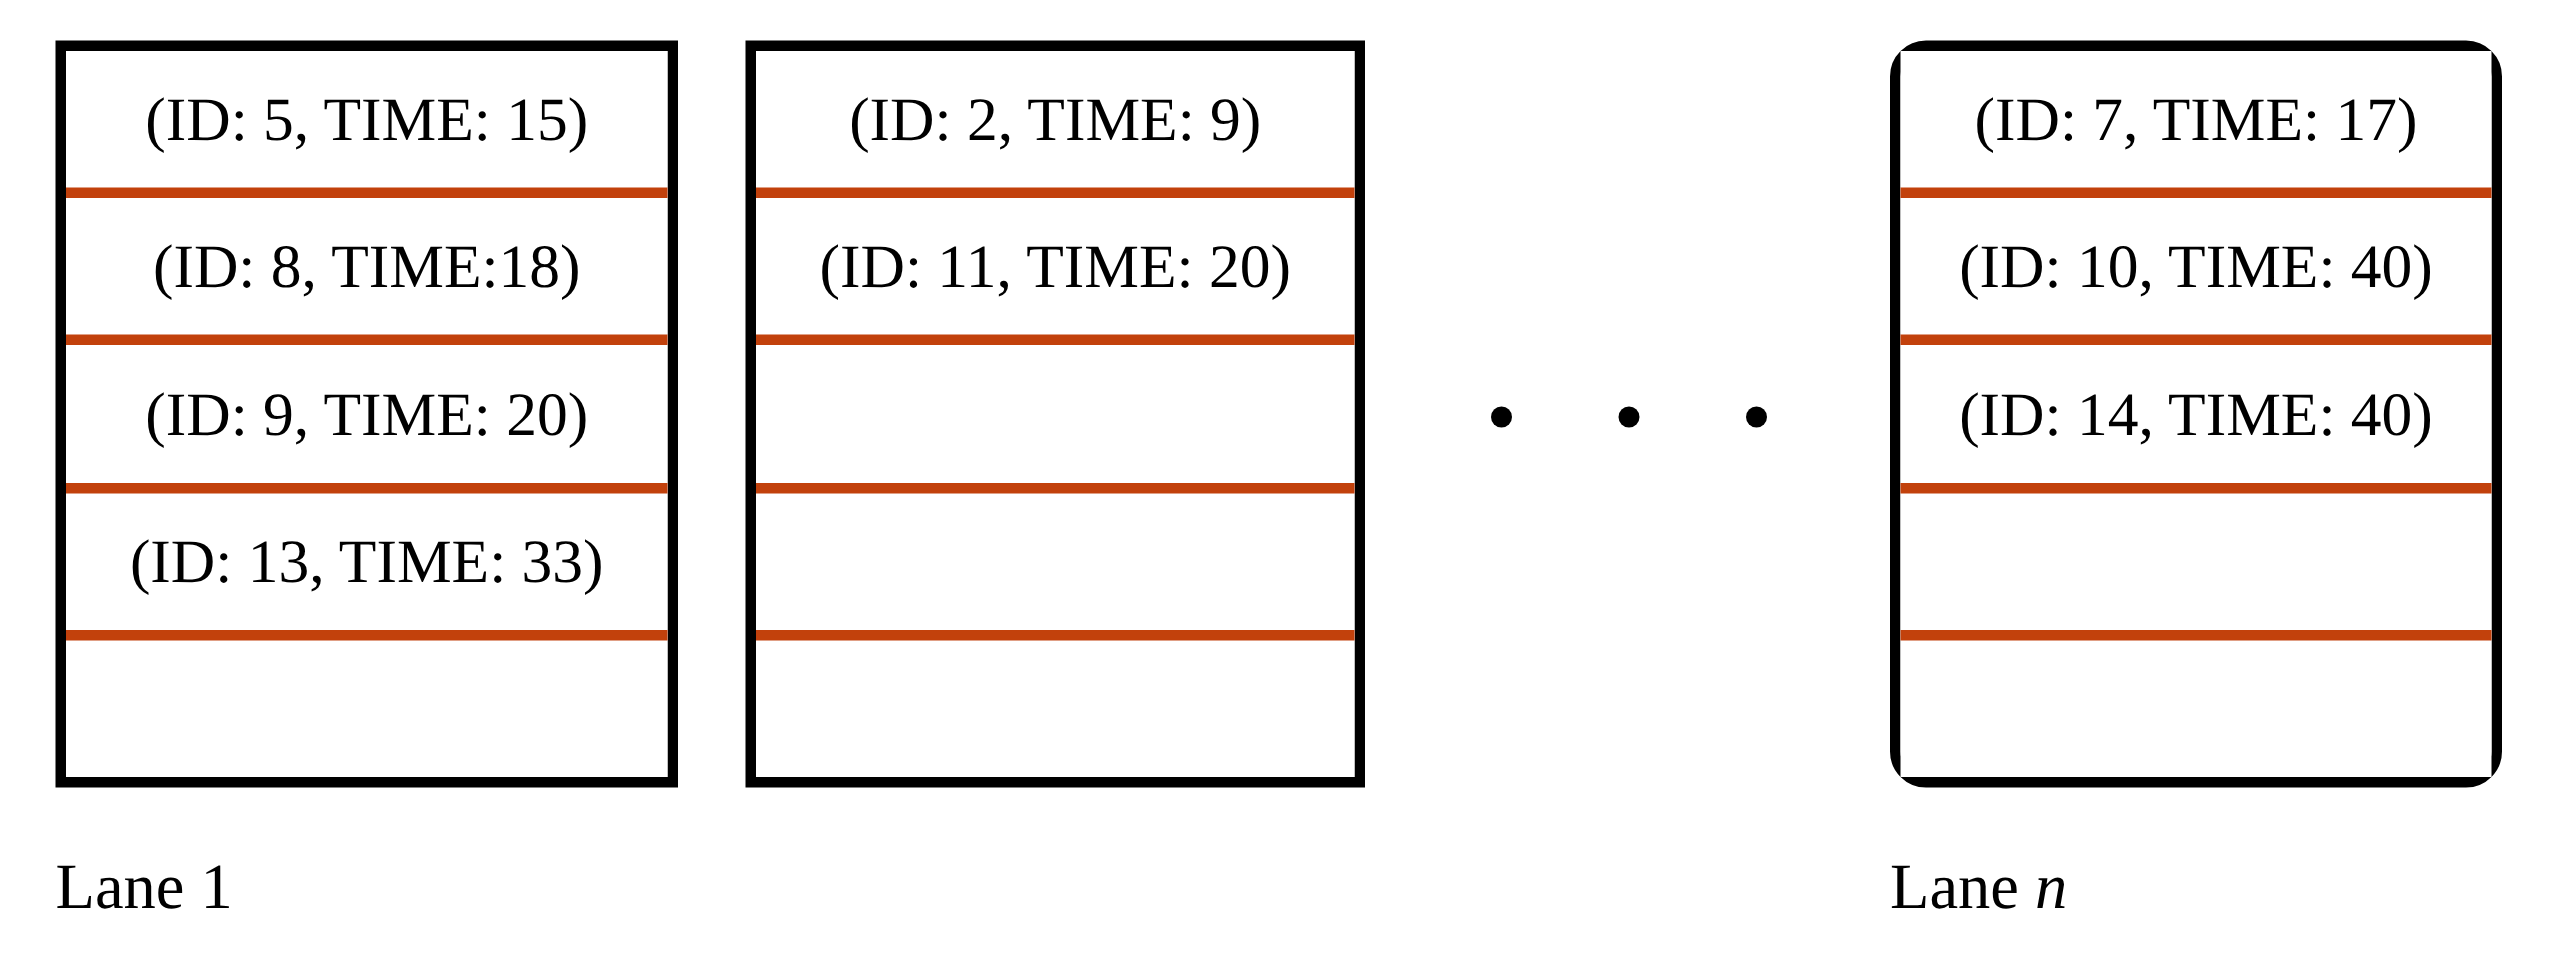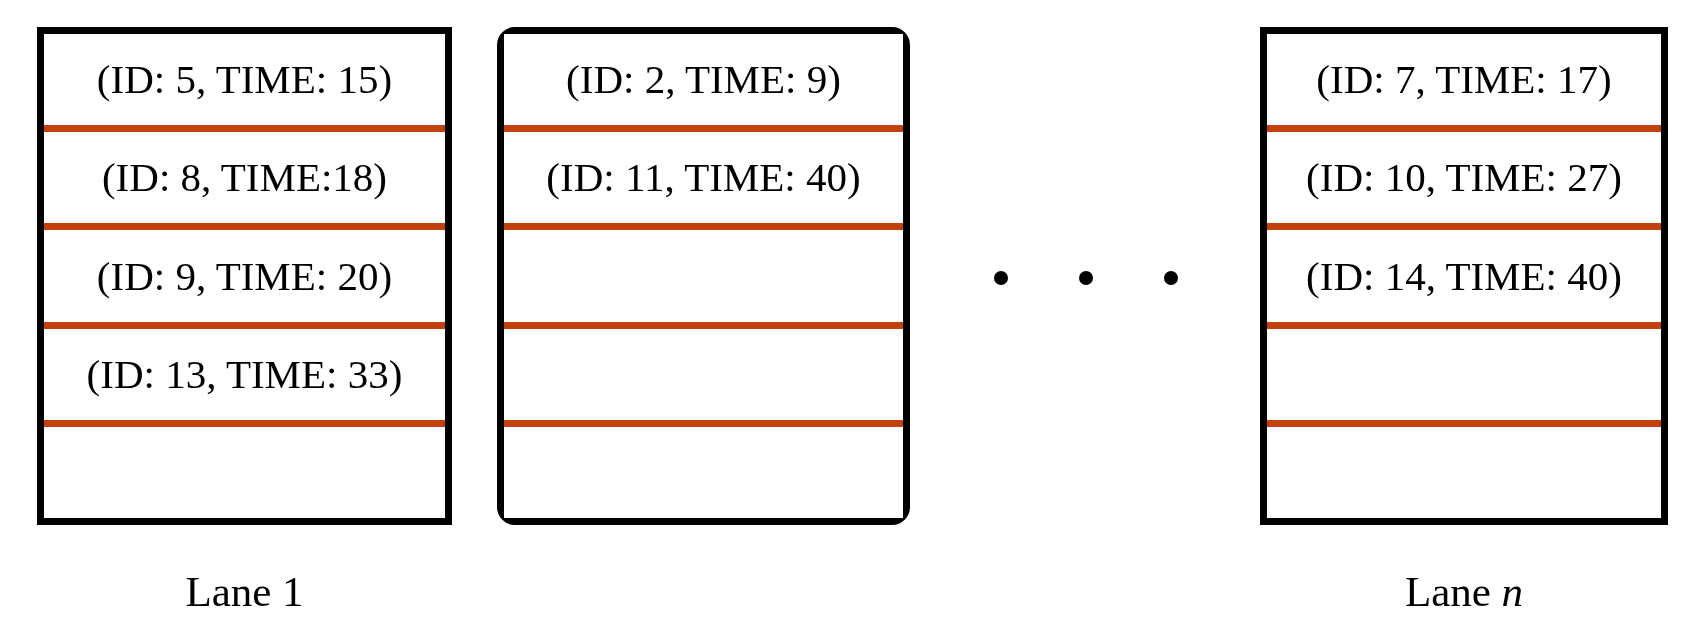--- a/index.html
+++ b/index.html
@@ -20,41 +20,40 @@
     position: absolute;
     top: 27px;
     height: 498px;
     box-sizing: border-box;
     border: 7px solid #000000;
     background: #ffffff;
     display: flex;
     flex-direction: column;
   }
   .lane-box.lane-1 { left: 37px;   width: 415px; }
-  .lane-box.lane-2 { left: 497px;  width: 413px; border-radius: 18px; }
-  .lane-box.lane-n { left: 1260px; width: 408px; }
+  .lane-box.lane-2 { left: 497px;  width: 413px; }
+  .lane-box.lane-n { left: 1260px; width: 408px; border-radius: 24px; }
   .lane-row {
     flex: 1 1 0;
     display: flex;
     align-items: center;
     justify-content: center;
     font-size: 41px;
     line-height: 1;
     white-space: nowrap;
     background: #ffffff;
   }
   .lane-row + .lane-row {
     border-top: 7px solid #c2410c;
   }
   .lane-label {
     position: absolute;
     top: 570px;
     font-size: 43px;
     line-height: 1;
-    text-align: center;
     white-space: pre;
   }
   .lane-label.lane-1 { left: 37px;   width: 415px; }
   .lane-label.lane-2 { left: 497px;  width: 413px; }
   .lane-label.lane-n { left: 1260px; width: 408px; }
   .label-suffix { font-style: normal; }
   .label-suffix.italic { font-style: italic; }
   .ellipsis {
     position: absolute;
     left: 994px;
@@ -78,34 +77,34 @@
     <div class="lane-row">(ID: 5, TIME: 15)</div>
     <div class="lane-row">(ID: 8, TIME:18)</div>
     <div class="lane-row">(ID: 9, TIME: 20)</div>
     <div class="lane-row">(ID: 13, TIME: 33)</div>
     <div class="lane-row"></div>
   </div>
   <div class="lane-label lane-1"><span>Lane </span><span class="label-suffix">1</span></div>
 
   <div class="lane-box lane-2">
     <div class="lane-row">(ID: 2, TIME: 9)</div>
-    <div class="lane-row">(ID: 11, TIME: 40)</div>
+    <div class="lane-row">(ID: 11, TIME: 20)</div>
     <div class="lane-row"></div>
     <div class="lane-row"></div>
     <div class="lane-row"></div>
   </div>
 
   <div class="ellipsis">
     <span class="dot"></span>
     <span class="dot"></span>
     <span class="dot"></span>
   </div>
 
   <div class="lane-box lane-n">
     <div class="lane-row">(ID: 7, TIME: 17)</div>
-    <div class="lane-row">(ID: 10, TIME: 27)</div>
+    <div class="lane-row">(ID: 10, TIME: 40)</div>
     <div class="lane-row">(ID: 14, TIME: 40)</div>
     <div class="lane-row"></div>
     <div class="lane-row"></div>
   </div>
   <div class="lane-label lane-n"><span>Lane </span><span class="label-suffix italic">n</span></div>
 
 </div>
 
 </body></html>

